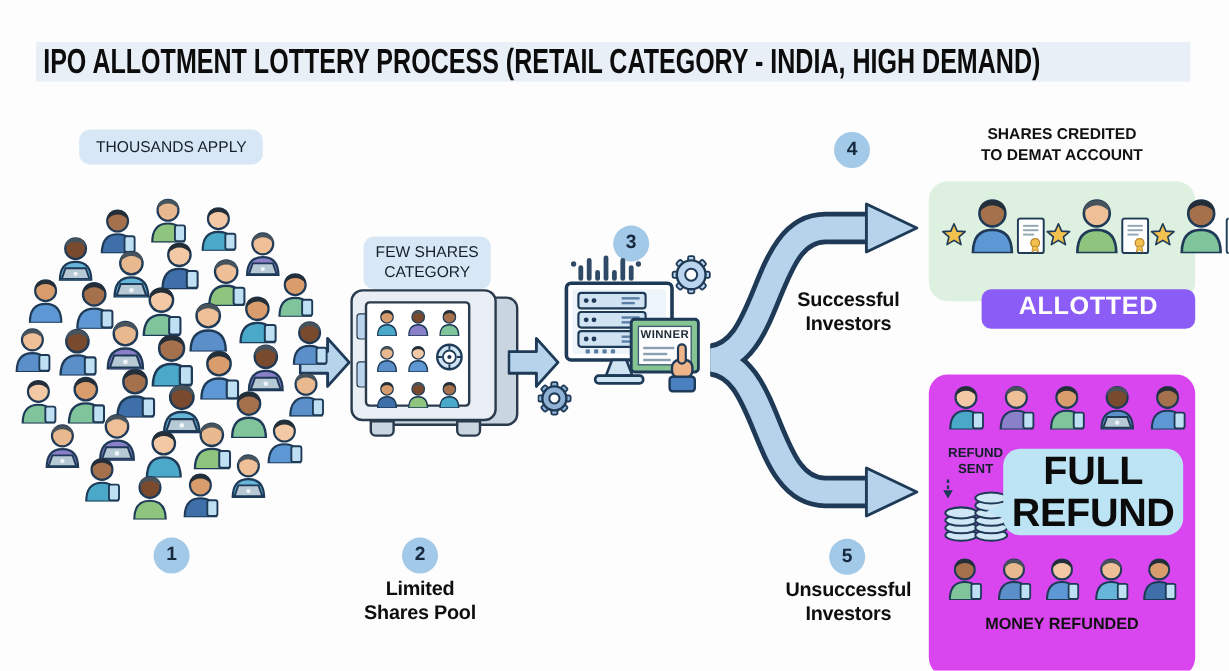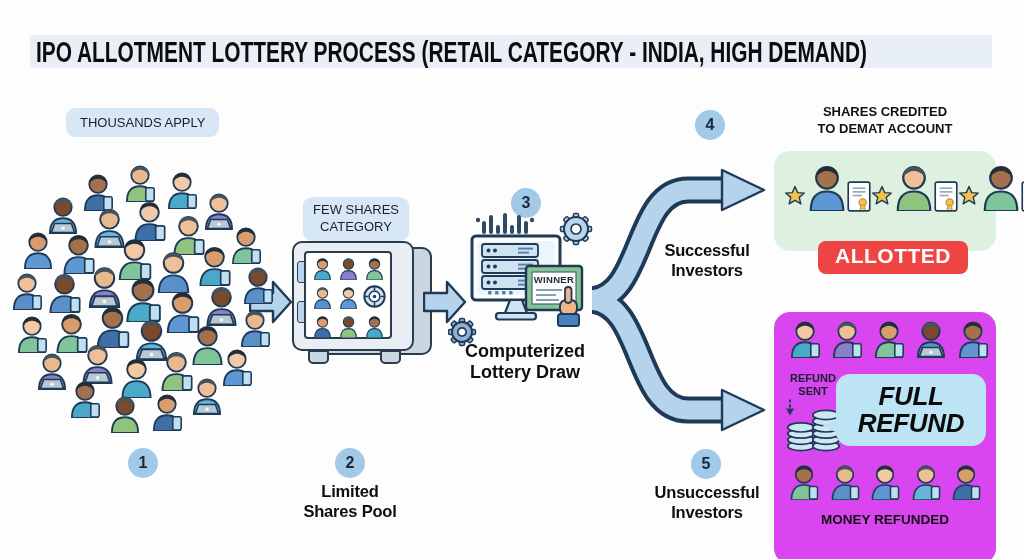--- a/index.html
+++ b/index.html
@@ -37,30 +37,30 @@
                 font-size:9.5px;font-weight:700;letter-spacing:0.3px;color:#1d2b38;}
   .draw-title{position:absolute;left:423px;width:204px;top:341px;text-align:center;
               font-weight:700;font-size:18px;line-height:1.18;color:#0d0d0d;}
   .draw-sub{position:absolute;left:433px;width:184px;top:398px;text-align:center;
             font-weight:700;font-size:12.5px;line-height:1.3;color:#111;}
   .green-box{position:absolute;left:774px;top:151px;width:222px;height:100px;background:#def0df;border-radius:16px;}
   .allot-row{position:absolute;left:10px;right:10px;top:8px;display:flex;justify-content:space-between;}
   .allot-group{display:flex;align-items:flex-start;}
   .allot-group .star{margin:26px -5px 0 0;}
   .allot-group .cert{margin:22px 0 0 -6px;}
-  .allotted-badge{position:absolute;left:818px;top:241px;padding:3px 17px 6px;background:#ef4444;
+  .allotted-badge{position:absolute;left:818px;top:241px;padding:3px 31px 6px;background:#8b5cf6;
                   border-radius:8px;color:#fff;font-weight:700;font-size:21px;letter-spacing:0.5px;}
   .blue-box{position:absolute;left:774px;top:312px;width:222px;height:252px;background:#d946ef;border-radius:16px;}
   .refund-row{position:absolute;left:10px;right:10px;display:flex;justify-content:space-between;}
   .refund-sent{position:absolute;left:8px;top:60px;width:62px;text-align:center;
                font-weight:700;font-size:11px;line-height:1.15;color:#14202c;}
   .coins{position:absolute;left:8px;top:86px;}
   .bubble{position:absolute;left:62px;top:62px;width:150px;height:72px;background:#bde4f4;border-radius:14px;
           display:flex;align-items:center;justify-content:center;text-align:center;
-          font-weight:700;font-size:26px;line-height:1.05;color:#0b0b0b;letter-spacing:-0.3px;font-style:italic;}
+          font-weight:700;font-size:33px;line-height:1.05;color:#0b0b0b;letter-spacing:-0.3px;}
   .bubble::before{content:"";position:absolute;left:-14px;bottom:13px;width:0;height:0;
           border-top:7px solid transparent;border-bottom:7px solid transparent;border-right:16px solid #bde4f4;}
   .money-refunded{position:absolute;left:774px;width:222px;top:512px;text-align:center;
                   font-weight:700;font-size:13.5px;color:#111;}
 </style>
 </head>
 <body>
 
 <div id="stage">
 
@@ -466,22 +466,20 @@
    <rect x="88" y="84" width="20" height="2" fill="#8aa0b0"></rect>
    <rect x="88" y="89" width="23" height="2" fill="#8aa0b0"></rect>
         </g>
    <g>
    <rect x="112" y="90" width="17" height="15" rx="6" fill="#f0b48a" stroke="#1e3a57" stroke-width="2"></rect>
    <rect x="117" y="77" width="6.5" height="16" rx="3.2" fill="#f0b48a" stroke="#1e3a57" stroke-width="1.8"></rect>
    <rect x="110" y="104" width="21" height="12" rx="2.5" fill="#4a7fc0" stroke="#1e3a57" stroke-width="2"></rect>
         </g>
   </svg></div>
   <div class="winner-label">WINNER</div>
-  <div class="draw-title preline">Computerized
-Lottery Draw</div>
 
   <svg class="abs" style="left:592px;top:167px;" width="180" height="266" viewBox="0 0 180 266">
     <path d="M -3 133 C 52 133 42 23 96 23 L 132 23" fill="none" stroke="#1e3a57" stroke-width="27"></path>
     <path d="M -3 133 C 52 133 42 243 96 243 L 132 243" fill="none" stroke="#1e3a57" stroke-width="27"></path>
     <path d="M -3 133 C 52 133 42 23 96 23 L 132 23" fill="none" stroke="#b6d3ec" stroke-width="19"></path>
     <path d="M -3 133 C 52 133 42 243 96 243 L 132 243" fill="none" stroke="#b6d3ec" stroke-width="19"></path>
     <polygon points="130,3 130,43 172,23" fill="#b6d3ec" stroke="#1e3a57" stroke-width="2.4" stroke-linejoin="round"></polygon>
     <polygon points="130,223 130,263 172,243" fill="#b6d3ec" stroke="#1e3a57" stroke-width="2.4" stroke-linejoin="round"></polygon>
   </svg>
 

